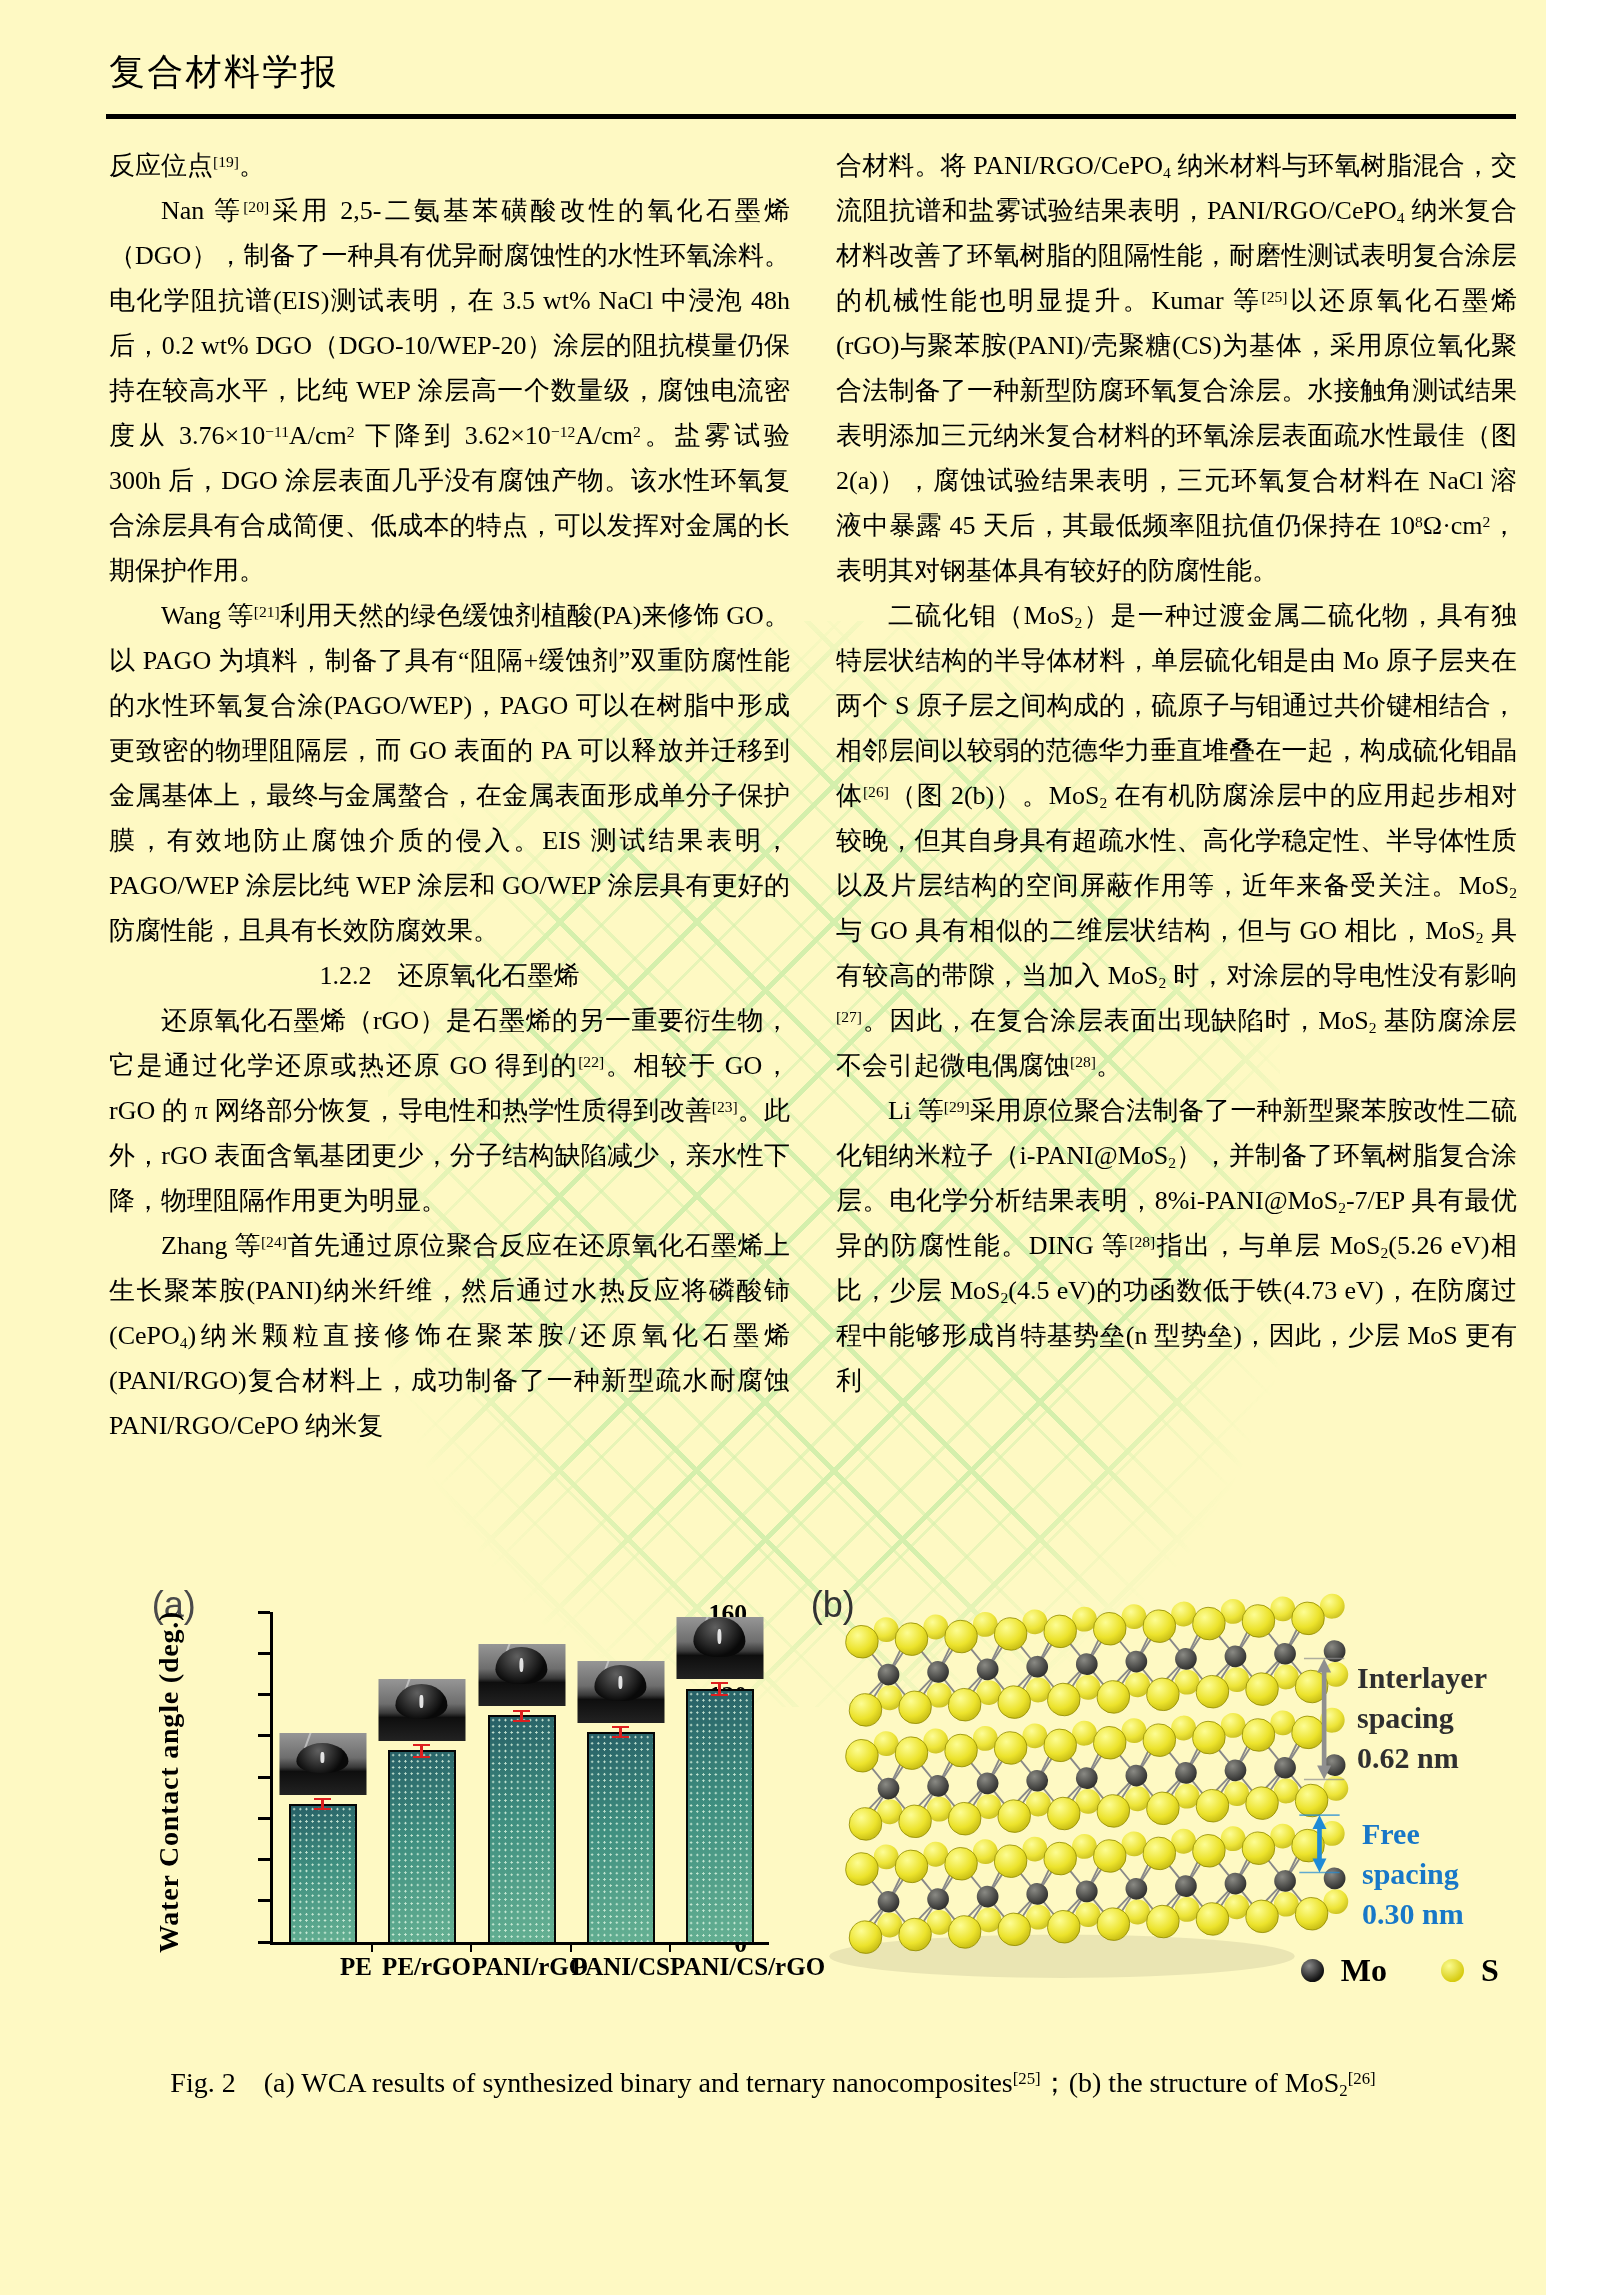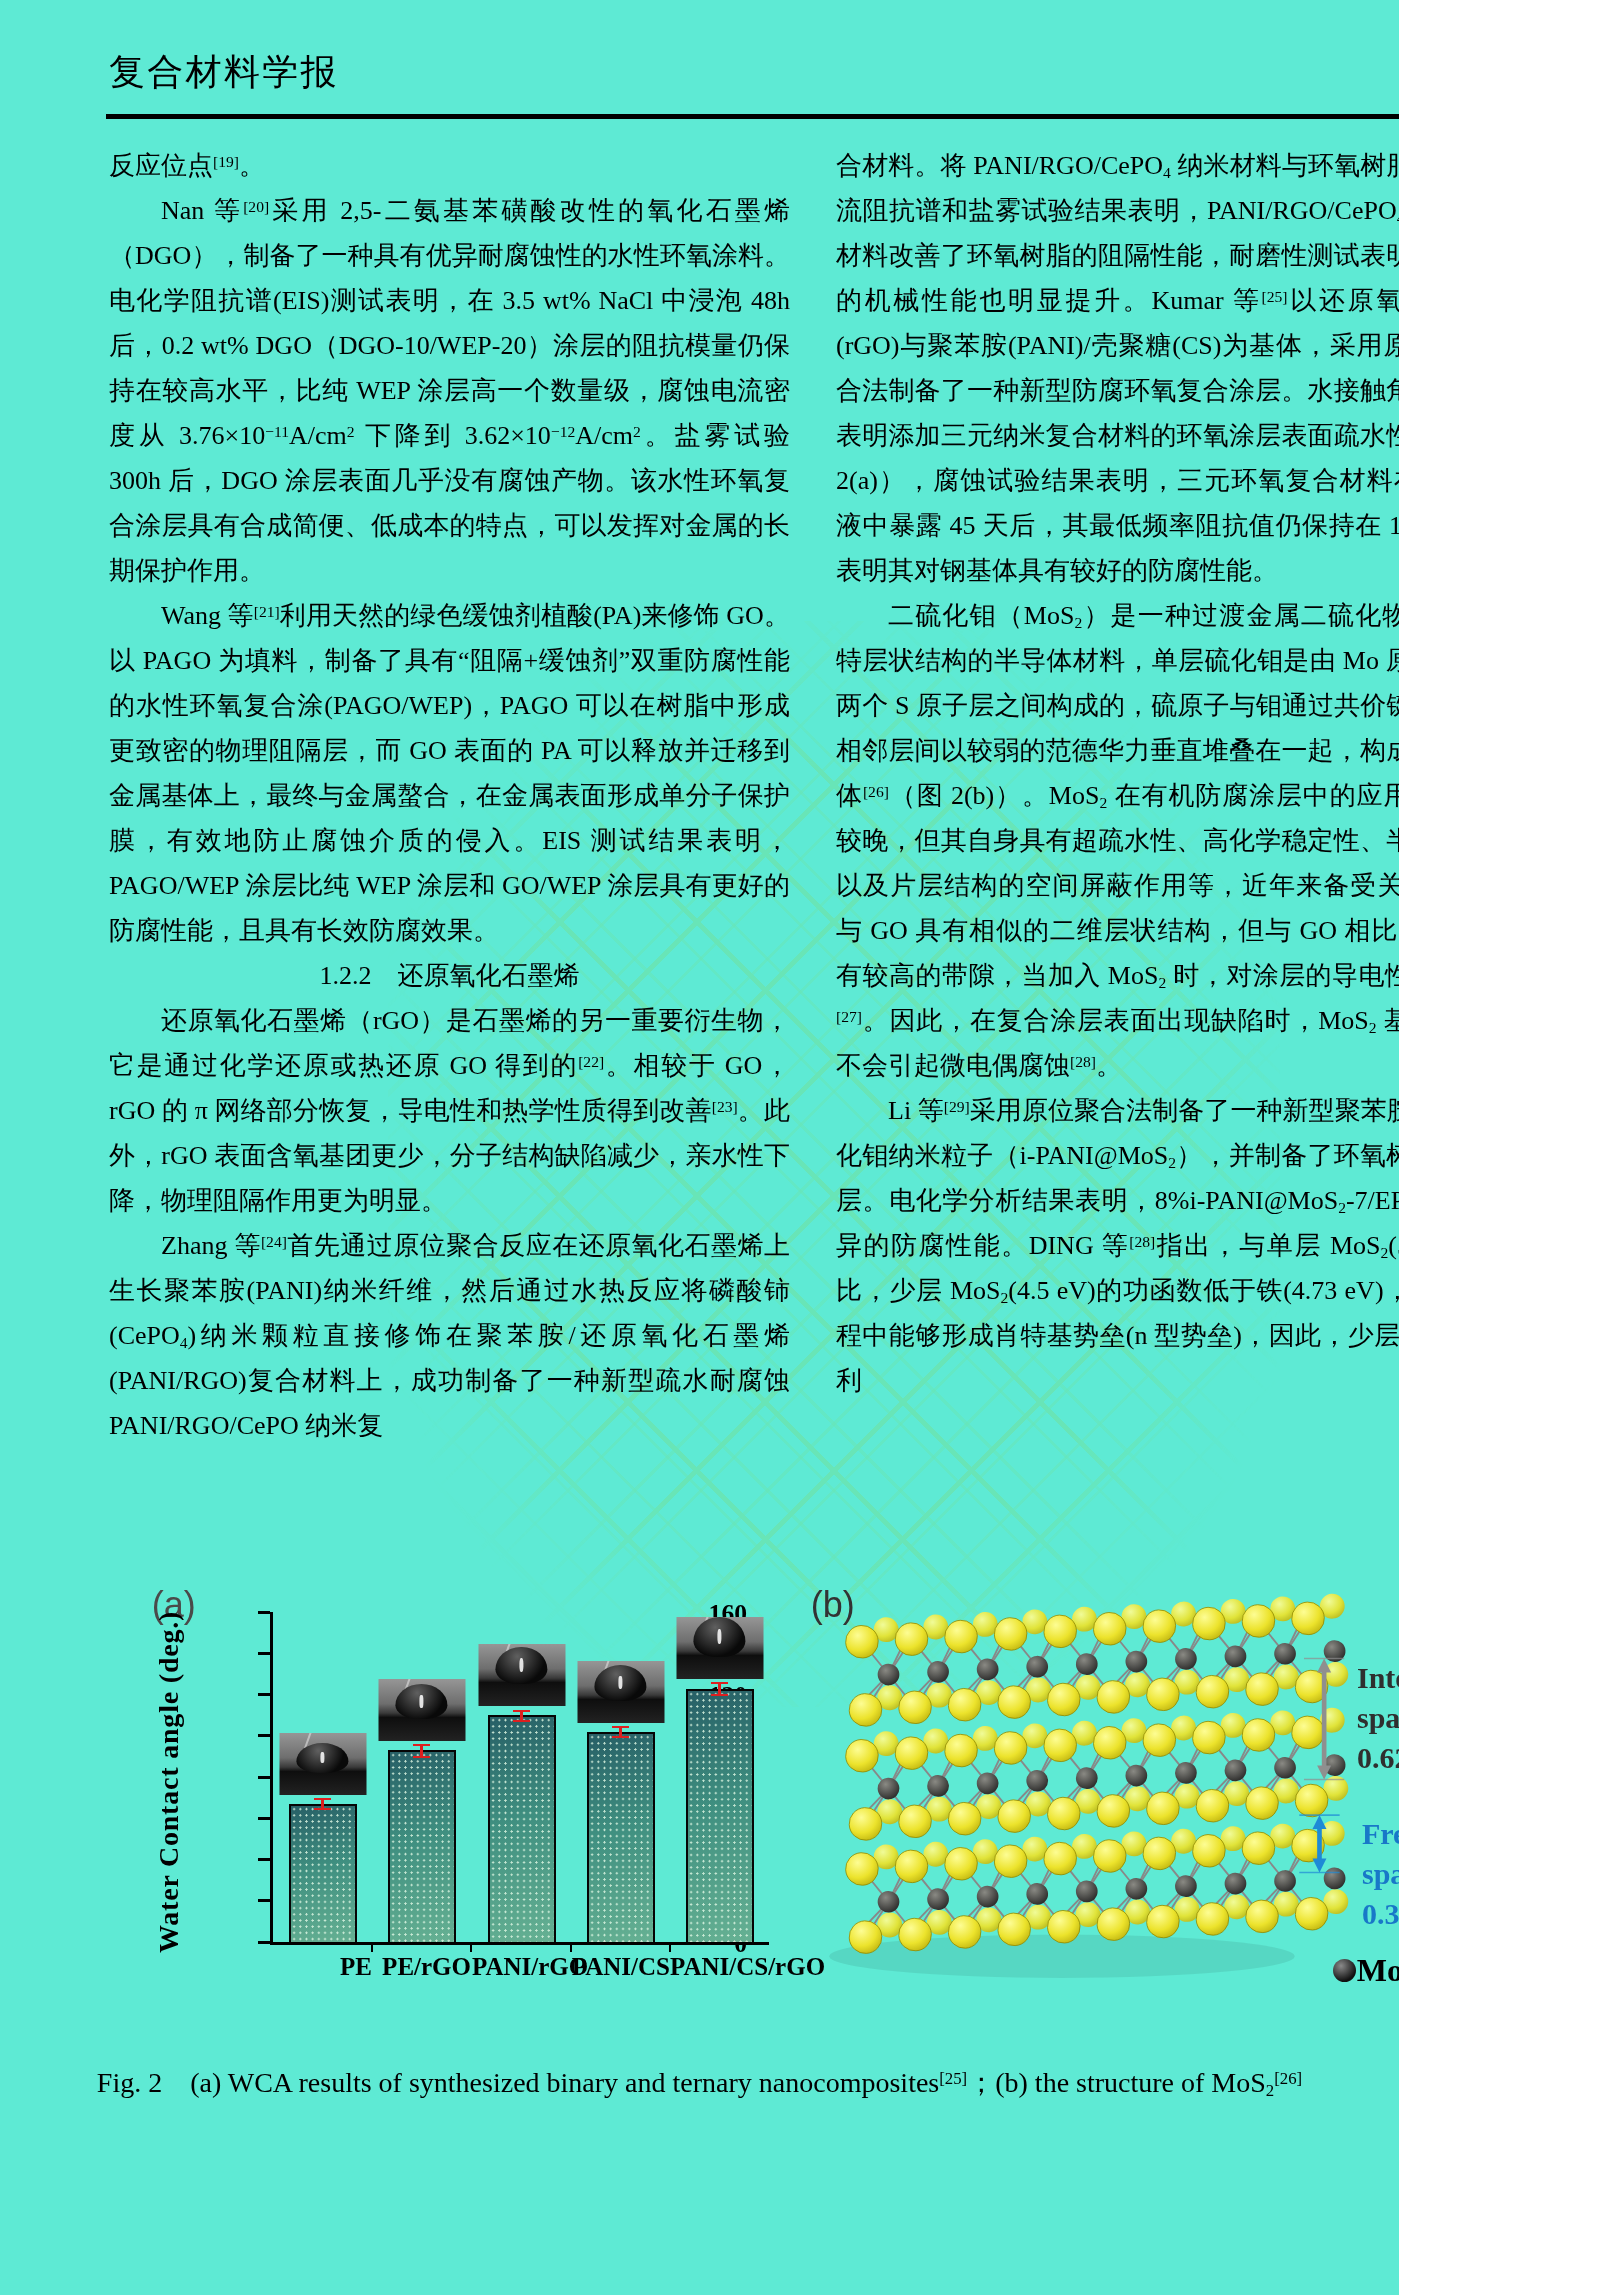--- a/index.html
+++ b/index.html
@@ -1,16 +1,16 @@
 <!DOCTYPE html>
 <html style="font-size:12.4px"><head>
 <meta charset="utf-8">
 <style>
   html,body{margin:0;padding:0;background:#fff;}
-  .page{position:relative;width:1399px;height:2295px;background:#5eead4;overflow:hidden;
+  .page{position:relative;width:1546px;height:2295px;background:#fef9c3;overflow:hidden;
         font-family:"Liberation Serif","DejaVu Serif",serif;color:#000;}
   .watermark{position:absolute;left:388px;top:621px;width:892px;height:1086px;z-index:0;opacity:.32;
     background-image:
       repeating-linear-gradient(45deg,transparent 0 92px,#7ddd7d 92px 97px),
       repeating-linear-gradient(-45deg,transparent 0 92px,#7ddd7d 92px 97px),
       repeating-linear-gradient(45deg,transparent 0 44px,rgba(125,221,125,.55) 44px 47px),
       repeating-linear-gradient(-45deg,transparent 0 44px,rgba(125,221,125,.55) 44px 47px);
     -webkit-mask-image:radial-gradient(ellipse at 50% 50%,#000 52%,transparent 76%);
     mask-image:radial-gradient(ellipse at 50% 50%,#000 52%,transparent 76%);}
   .journal{position:absolute;left:109px;top:48px;font-size:36px;letter-spacing:2.3px;z-index:2;}
@@ -52,21 +52,21 @@
   .drop{position:absolute;left:50%;transform:translateX(-50%);bottom:36%;width:60%;
       background:radial-gradient(circle at 42% 26%,#606060,#090909 68%);
       border-radius:50% 50% 44% 44%/62% 62% 40% 40%;}
   .glint{position:absolute;left:46%;top:30%;width:7%;height:38%;background:rgba(255,255,255,.85);border-radius:40%;}
   .xlab{position:absolute;top:calc(100% + 11px);text-align:right;font-size:25px;font-weight:bold;white-space:nowrap;}
   
   .diagram{position:relative;width:702px;height:425px;}
   .diagram svg{position:absolute;left:0;top:0;}
   .ann{position:absolute;font-size:30px;line-height:40px;font-weight:bold;z-index:2;margin-left:8px;}
   .legend{position:absolute;right:9.3px;bottom:20px;display:flex;gap:54px;align-items:center;z-index:2;}
-  .leg-item{display:flex;align-items:center;gap:1px;font-size:32px;font-weight:bold;}
+  .leg-item{display:flex;align-items:center;gap:17px;font-size:32px;font-weight:bold;}
   .sph{width:23px;height:23px;border-radius:50%;}
   .sph-mo{background:radial-gradient(circle at 35% 30%,#8a8a8a,#111 70%);}
   .sph-s{background:radial-gradient(circle at 35% 30%,#fbfb90,#d6cb10 72%);}
   .cap{position:absolute;left:0;width:100%;text-align:center;z-index:1;}
   .cap-cn{top:2019px;font-size:26px;}
   .cap-en{top:2064px;font-size:28px;}
 </style>
 </head>
 <body>
 

